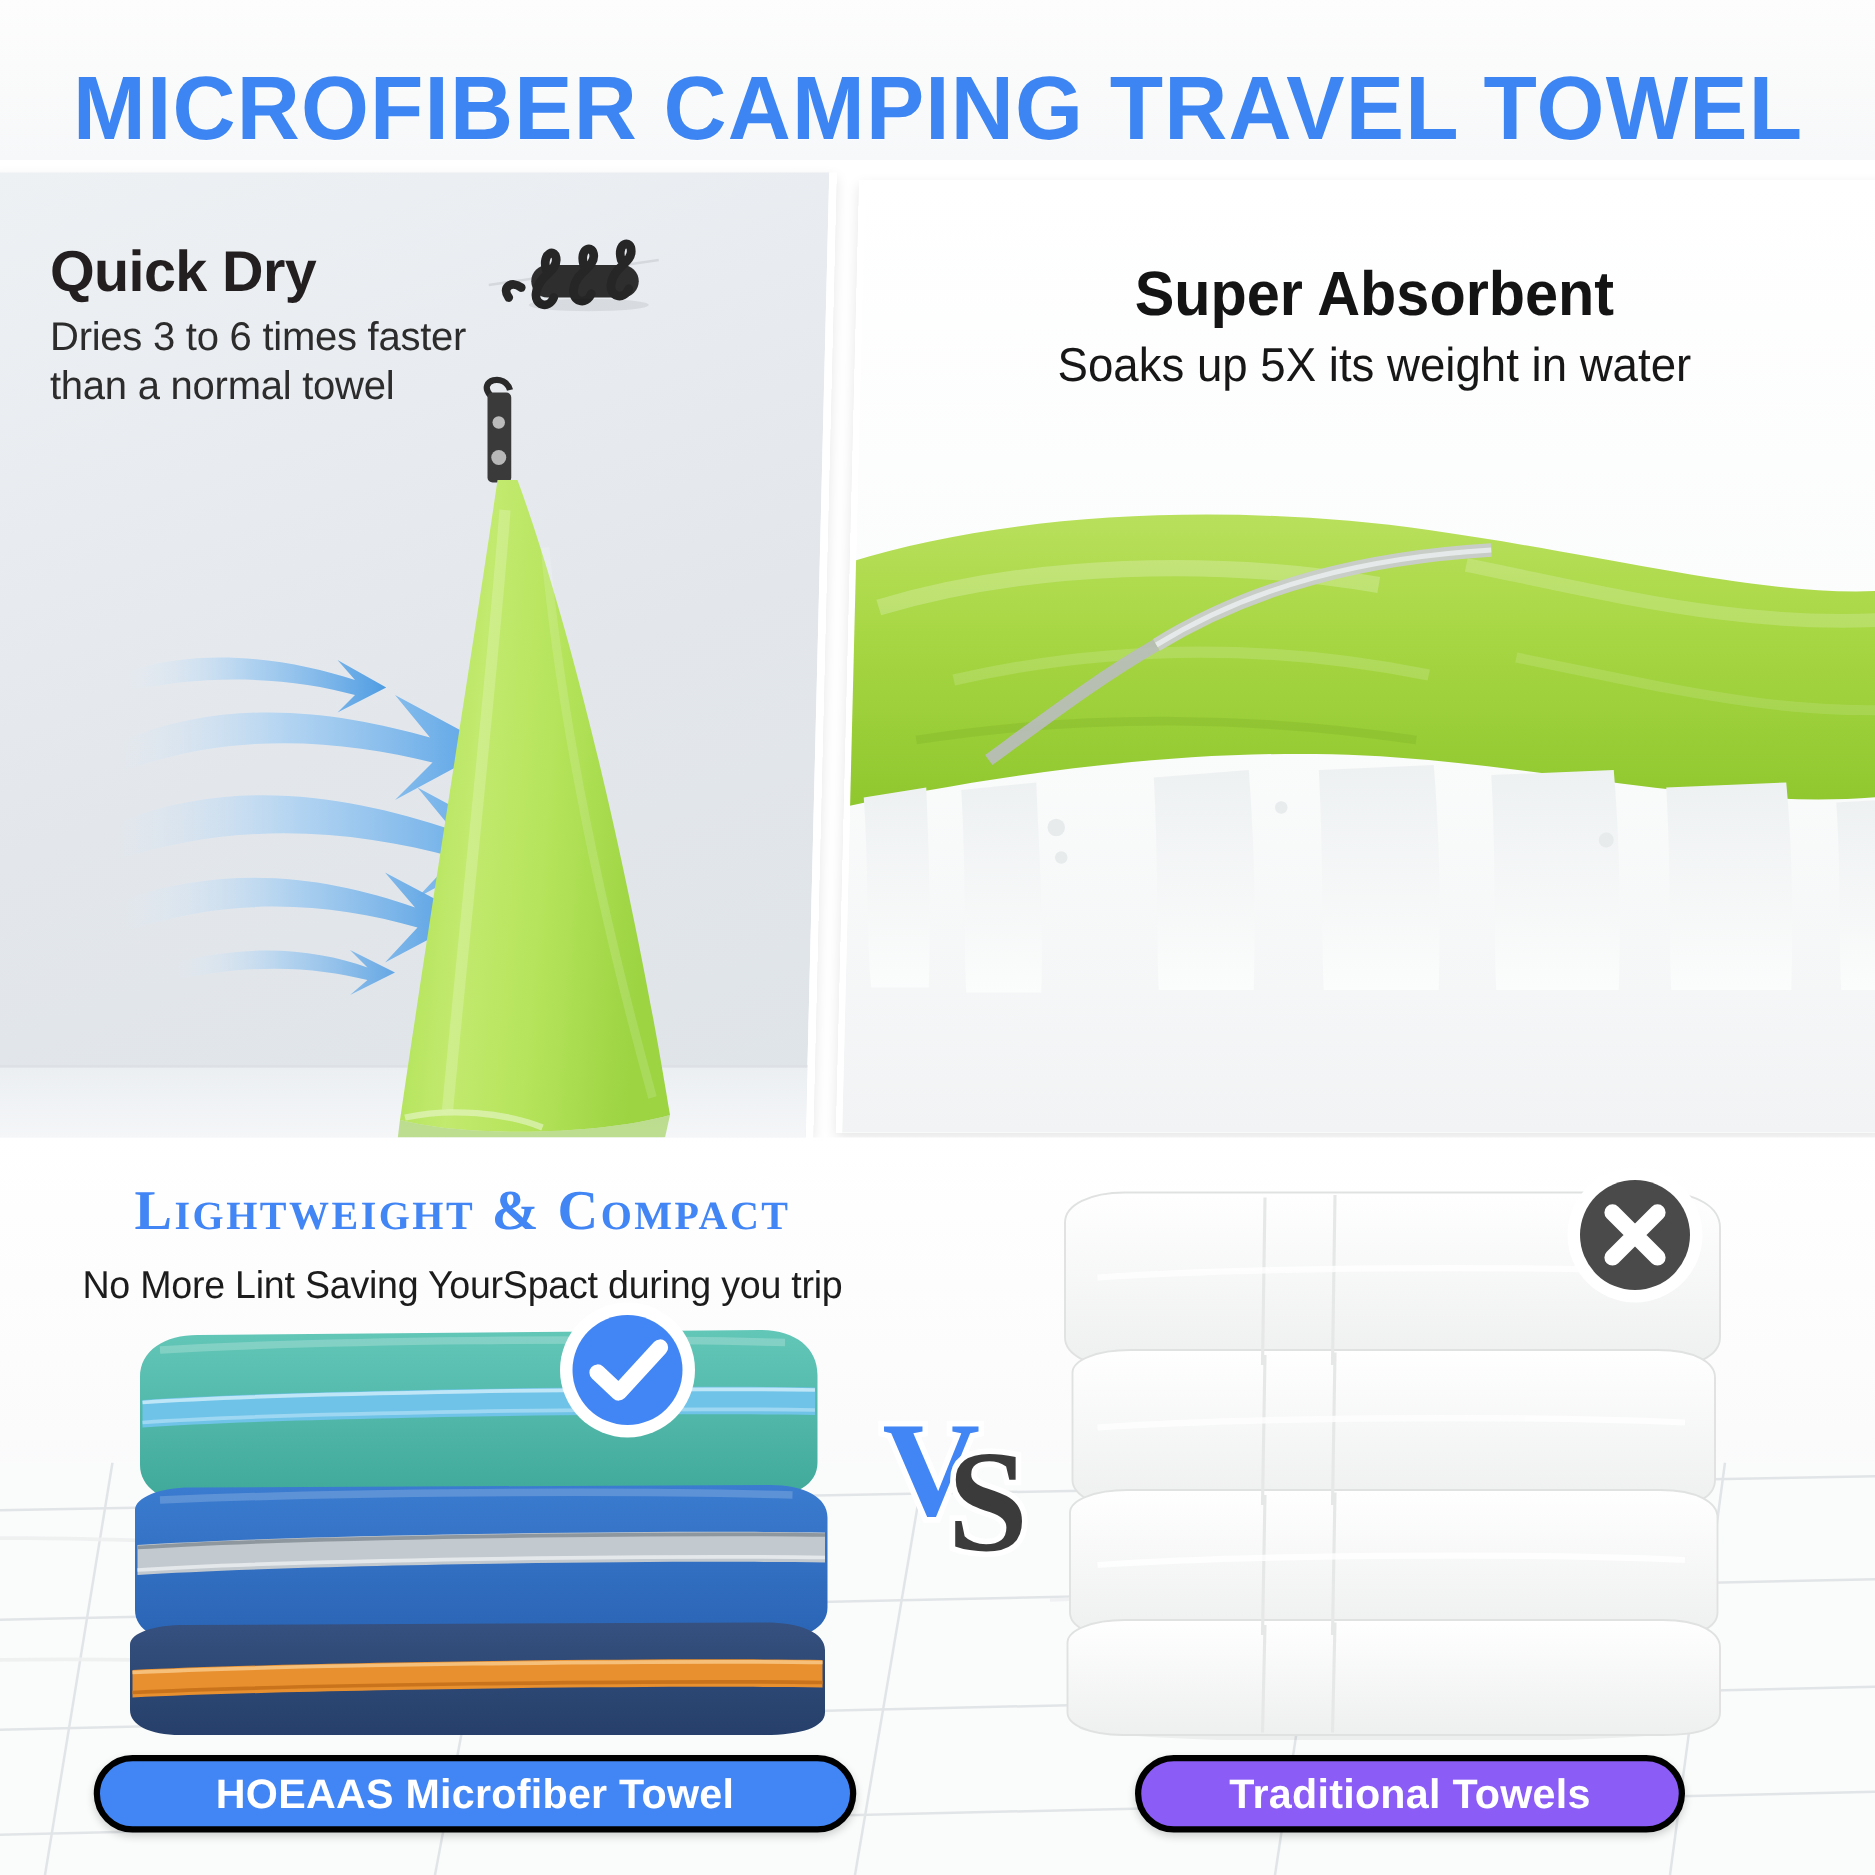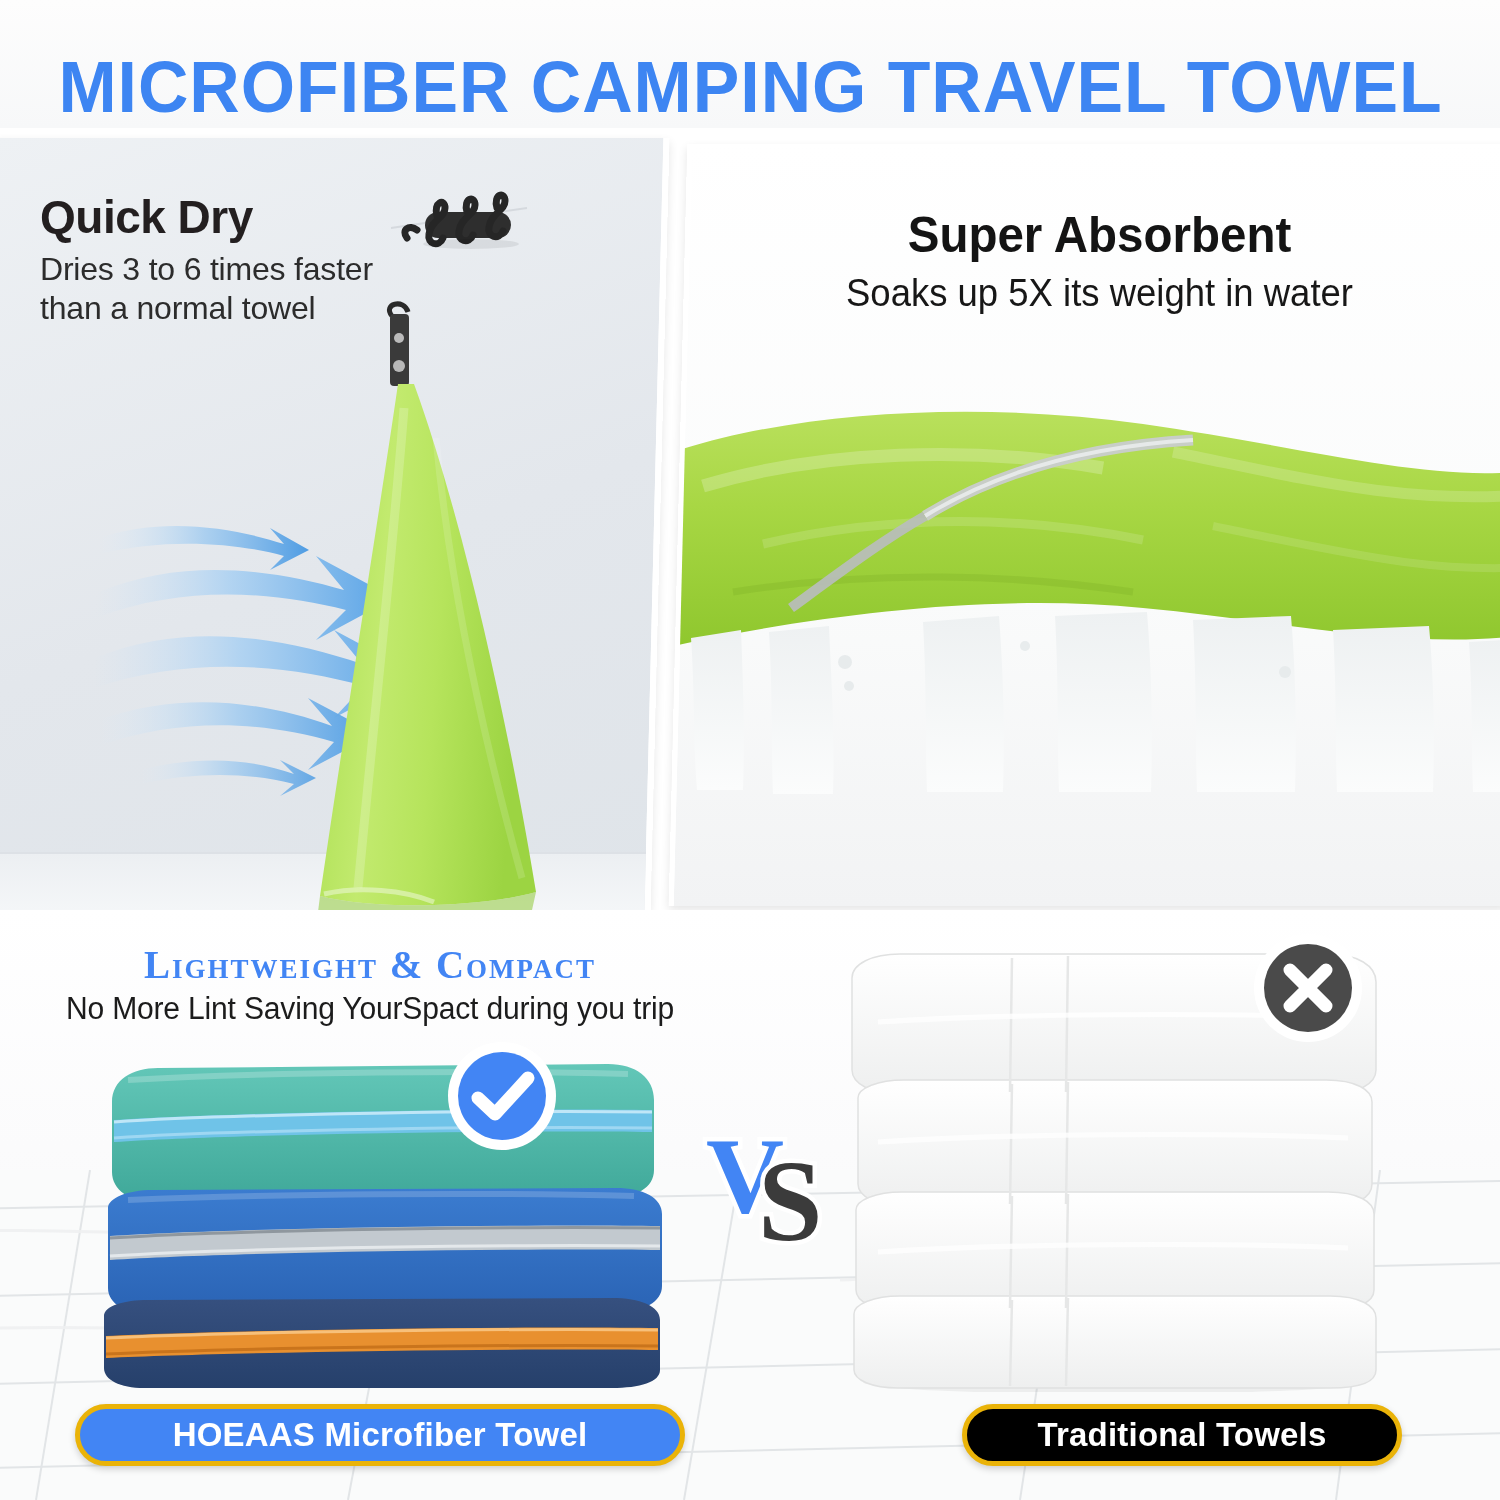--- a/index.html
+++ b/index.html
@@ -97,46 +97,46 @@
     background:linear-gradient(180deg,#ffffff 0%, #fbfbfc 40%, #f7f8f9 100%);
     overflow:hidden;
   }
   .floor{
     position:absolute; left:-60px; bottom:0; width:1620px; height:330px;
     background:linear-gradient(180deg,#fdfdfd 0%, #f4f5f6 100%);
   }
   .lw-text{ position:absolute; left:0; top:32px; width:740px; text-align:center; }
   .lw-heading{
     font-family:"Liberation Serif", serif;
-    font-size:39px; font-weight:bold; color:#4285f4;
-    font-variant:small-caps; letter-spacing:2px; margin-bottom:4px;
+    font-size:45px; font-weight:bold; color:#4285f4;
+    font-variant:small-caps; letter-spacing:2px; margin-bottom:16px;
   }
   .lw-sub{
     font-family:"Liberation Sans Narrow","Liberation Sans",sans-serif;
     font-size:31px; color:#1c1c1c; transform:scaleX(0.97); letter-spacing:-0.2px;
   }
 
   .micro-stack{ position:absolute; left:88px; top:148px; width:590px; height:330px; }
   .trad-stack{ position:absolute; left:828px; top:42px; width:570px; height:440px; }
 
   
   .vs-badge{
     position:absolute; left:700px; top:1108px; width:150px; height:150px;
   }
   .pill{
     position:absolute; height:62px; border-radius:34px;
     display:flex; align-items:center; justify-content:center;
     color:#ffffff; font-weight:bold; font-size:33px;
-    border:5px solid #eab308;
+    border:5px solid #000000;
     box-shadow:0 3px 7px rgba(0,0,0,.18);
     font-family:"Liberation Sans Narrow","Liberation Sans",sans-serif;
     letter-spacing:0.2px; white-space:nowrap;
   }
   .pill-micro{ left:75px; top:1404px; width:610px; background:#4285f4; }
-  .pill-trad{ left:962px; top:1404px; width:440px; background:#000000; }
+  .pill-trad{ left:908px; top:1404px; width:440px; background:#8b5cf6; }
 </style>
 </head>
 <body>
 
 <div class="title-bar">
   <div class="title-text">MICROFIBER CAMPING TRAVEL TOWEL</div>
 </div>
 
 <div class="top-row">
 

